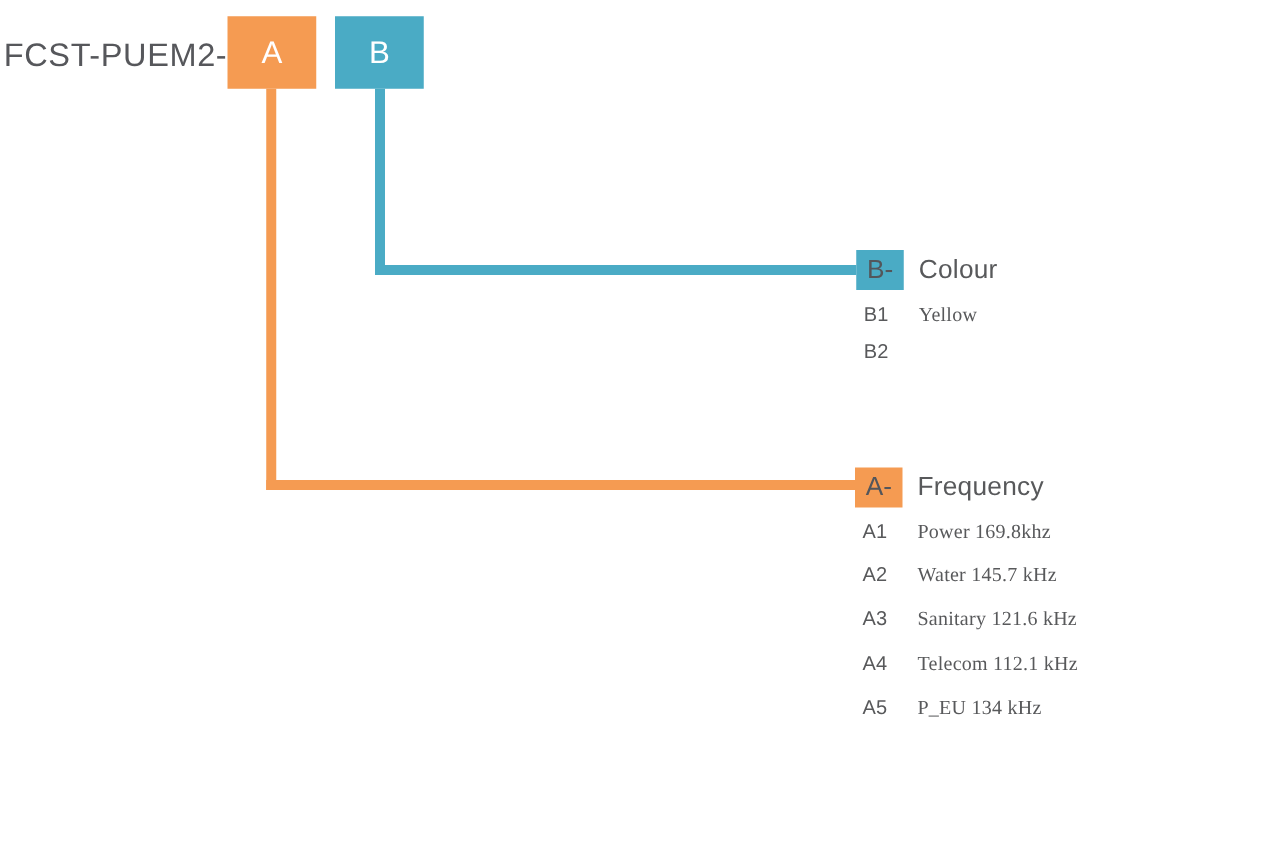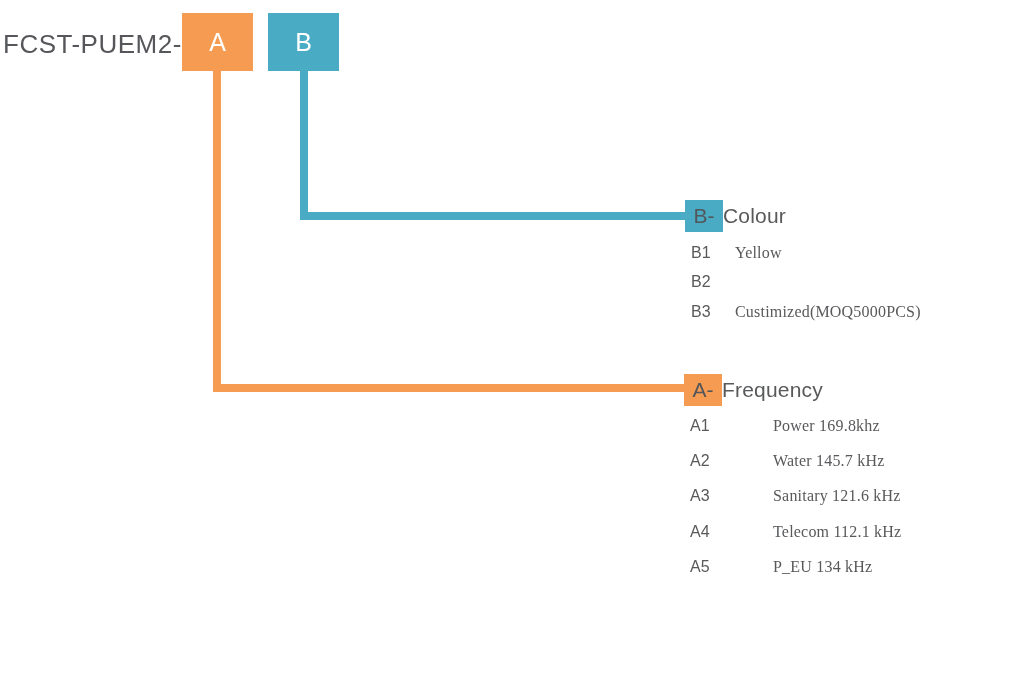--- a/index.html
+++ b/index.html
@@ -62,39 +62,40 @@
     width: 38px;
     height: 32px;
     display: flex;
     align-items: center;
     justify-content: center;
     font-size: 21px;
     color: #53565b;
     flex: 0 0 auto;
   }
   .section-title {
+    margin-left: 12px;
     font-size: 21px;
     letter-spacing: 0.2px;
     white-space: nowrap;
   }
   .items {
     display: block;
   }
   .section-b .items { margin-top: 6px; }
   .section-a .items { margin-top: 2px; }
   .item {
     display: flex;
     align-items: center;
     padding-left: 6px;
     font-size: 16px;
     letter-spacing: 0.2px;
     white-space: nowrap;
   }
   .section-b .item { height: 29.5px; }
-  .section-a .item { height: 35.3px; gap: 39px; }
+  .section-a .item { height: 35.3px; }
   .item-code {
     width: 44px;
     flex: 0 0 auto;
   }
   .item-label {
     flex: 1 1 auto;
     font-family: Liberation Serif, serif;
   }
 </style>
 </head>
@@ -123,24 +124,20 @@
       <div class="section-title">Colour</div>
     </div>
     <div class="items">
       <div class="item">
         <span class="item-code">B1</span>
         <span class="item-label">Yellow</span>
       </div>
       <div class="item">
         <span class="item-code">B2</span>
       </div>
-      <div class="item">
-        <span class="item-code">B3</span>
-        <span class="item-label">Custimized(MOQ5000PCS)</span>
-      </div>
     </div>
   </div>
 
   <div class="section section-a">
     <div class="section-heading">
       <div class="legend-box orange-bg">A-</div>
       <div class="section-title">Frequency</div>
     </div>
     <div class="items">
       <div class="item">

